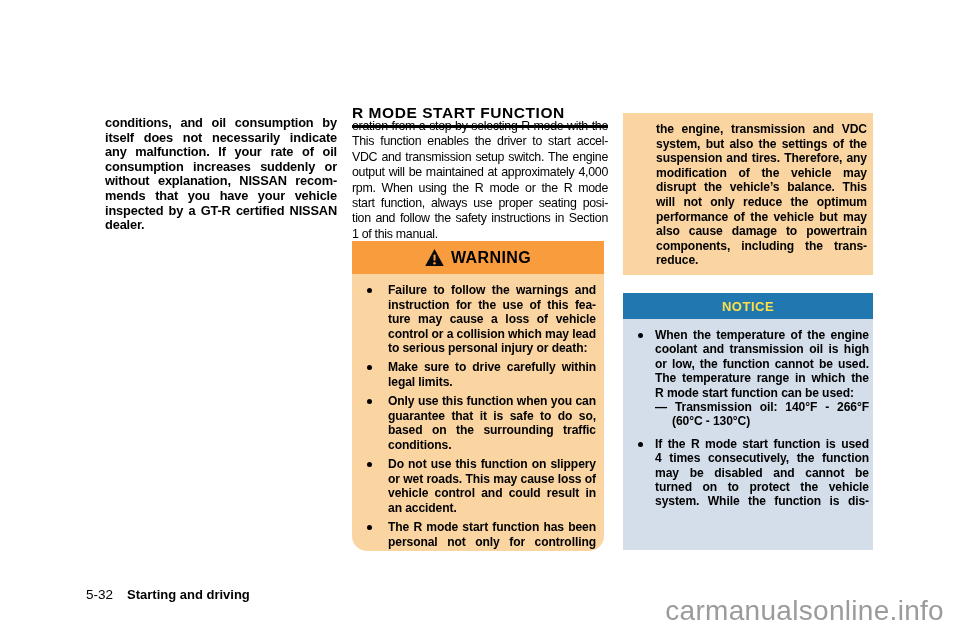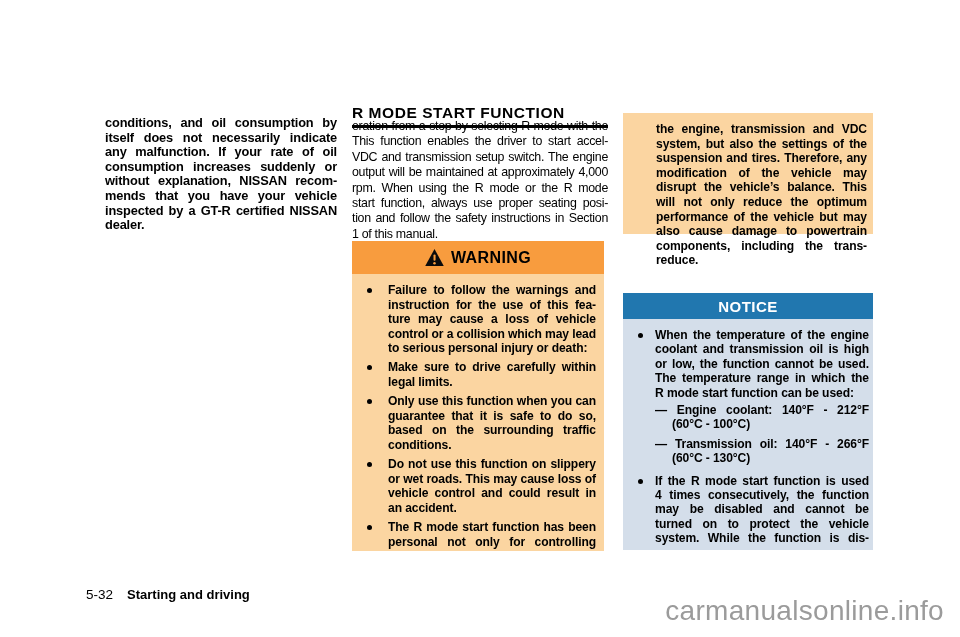--- a/index.html
+++ b/index.html
@@ -30,49 +30,49 @@
   #heading-title{ font-size:15.5px;font-weight:bold;letter-spacing:0.55px;line-height:18px; }
   #heading-rule{ height:2.6px;background:#000;margin-top:3px; }
 
   
   #intro{
     left:352px;top:119px;width:256px;
     font-size:12.4px;line-height:15.4px;letter-spacing:-0.3px;
   }
 
   
-  #warning-box{ left:352px;top:241px;width:252px;height:310px;background:#FBD5A1; }
+  #warning-box{ left:352px;top:241px;width:252px;height:310px;background:#FBD5A1;border-radius:15px; }
   #warning-header{
     height:33px;background:#F89C3E;
     display:flex;align-items:center;justify-content:center;gap:7px;
   }
   #warning-title{ font-size:16px;font-weight:bold;letter-spacing:0.4px; }
   .box-body{ padding:9px 8px 0 12px; }
   .bullet-item{
     position:relative;padding-left:24px;margin-bottom:4.5px;
     font-size:12.1px;font-weight:bold;line-height:14.6px;letter-spacing:-0.1px;
   }
   .bullet-marker{
     position:absolute;left:3px;top:5px;width:5px;height:5px;border-radius:50%;background:#000;
   }
 
   
   #cont-box{
-    left:623px;top:113px;width:250px;height:121px;background:#FBD5A1;
+    left:623px;top:113px;width:250px;height:162px;background:#FBD5A1;
     box-sizing:border-box;padding:9px 6px 0 33px;
     font-size:12.1px;font-weight:bold;line-height:14.6px;letter-spacing:-0.1px;
   }
 
   
   #notice-box{ left:623px;top:293px;width:250px;height:257px;background:#D4DEEA; }
   #notice-header{
     height:26px;background:#2177AF;
     display:flex;align-items:center;justify-content:center;
   }
-  #notice-title{ color:#ffffff;font-size:15px;font-weight:bold;letter-spacing:0.5px; }
+  #notice-title{ color:#fde047;font-size:13px;font-weight:bold;letter-spacing:0.5px; }
   #notice-box .box-body{ padding:9px 4px 0 14px; }
   #notice-box .bullet-item{ padding-left:18px;line-height:14.4px; }
   #notice-box .bullet-marker{ left:1px; }
   .sub-item{
     margin-left:18px;font-size:12.1px;font-weight:bold;line-height:14.4px;letter-spacing:-0.1px;
   }
   .sub-item.s1{ margin-top:3px;margin-bottom:5px; }
   .sub-item.s2{ margin-bottom:8px; }
   .indent2 > div:not(:first-child){ padding-left:17px; }
 
@@ -193,24 +193,20 @@
     <div class="bullet-item" style="margin-bottom:0;">
       <span class="bullet-marker"></span>
       <div class="jlines">
           <div>When the temperature of the engine</div>
           <div>coolant and transmission oil is high</div>
           <div>or low, the function cannot be used.</div>
           <div>The temperature range in which the</div>
           <div class="ll">R mode start function can be used:</div>
         </div>
     </div>
-    <div class="sub-item s1 jlines indent2">
-        <div>— Engine coolant: 140°F - 212°F</div>
-        <div class="ll">(60°C - 100°C)</div>
-      </div>
     <div class="sub-item s2 jlines indent2">
         <div>— Transmission oil: 140°F - 266°F</div>
         <div class="ll">(60°C - 130°C)</div>
       </div>
     <div class="bullet-item">
       <span class="bullet-marker"></span>
       <div class="jlines">
           <div>If the R mode start function is used</div>
           <div>4 times consecutively, the function</div>
           <div>may be disabled and cannot be</div>

